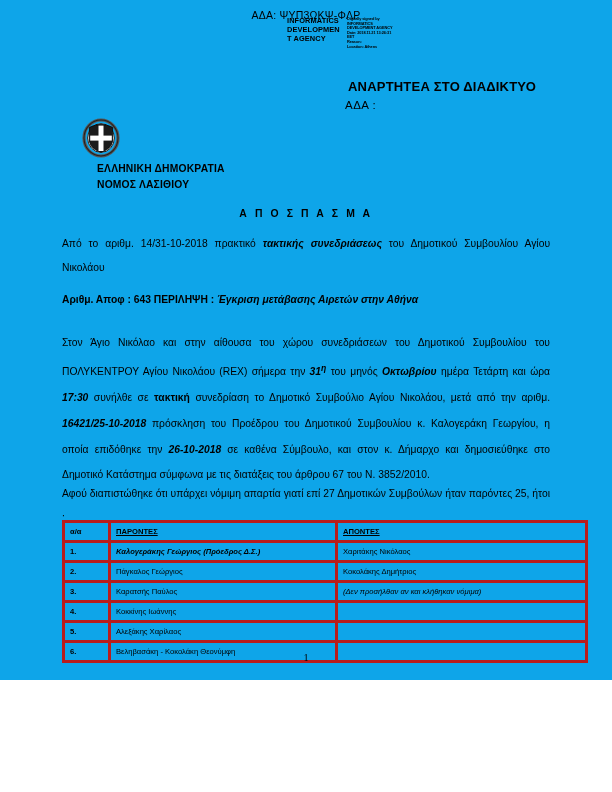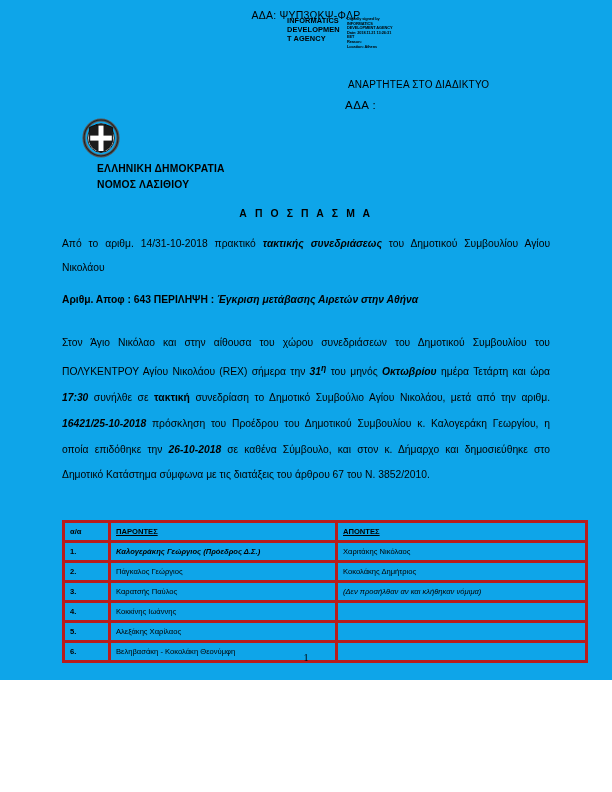--- a/index.html
+++ b/index.html
@@ -60,22 +60,22 @@
     width: 62px;
     padding-top: 1px;
   }
   .sig-right div { white-space: nowrap; }
 
   
   .anartitea {
     position: absolute;
     top: 79px;
     left: 348px;
-    font-size: 10px;
-    font-weight: normal;
+    font-size: 13px;
+    font-weight: bold;
     letter-spacing: 0.2px;
   }
   .ada-label {
     position: absolute;
     top: 99px;
     left: 345px;
     font-size: 11.5px;
     letter-spacing: 0.5px;
   }
 
@@ -264,20 +264,21 @@
 
   <div class="decision">
     <span class="summary-label">Αριθμ. Αποφ : 643 ΠΕΡΙΛΗΨΗ :</span>
     <span class="summary-text">Έγκριση μετάβασης Αιρετών στην Αθήνα</span>
   </div>
 
   <div class="body-text">
     <span>Στον Άγιο Νικόλαο και στην αίθουσα του χώρου συνεδριάσεων του Δημοτικού Συμβουλίου του ΠΟΛΥΚΕΝΤΡΟΥ Αγίου Νικολάου (REX) σήμερα την </span><span class="bi">31</span><sup class="bi">η</sup><span> του μηνός </span><span class="bi">Οκτωβρίου</span><span> ημέρα Τετάρτη και ώρα </span><span class="bi">17:30</span><span> συνήλθε σε </span><b>τακτική</b><span> συνεδρίαση το Δημοτικό Συμβούλιο Αγίου Νικολάου, μετά από την αριθμ. </span><span class="bi">16421/25-10-2018</span><span> πρόσκληση του Προέδρου του Δημοτικού Συμβουλίου κ. Καλογεράκη Γεωργίου, η οποία επιδόθηκε την </span><span class="bi">26-10-2018</span><span> σε καθένα Σύμβουλο, και στον κ. Δήμαρχο και δημοσιεύθηκε στο Δημοτικό Κατάστημα σύμφωνα με τις διατάξεις του άρθρου 67 του Ν. 3852/2010.</span>
   </div>
 
+  <div class="quorum">Αφού διαπιστώθηκε ότι υπάρχει νόμιμη απαρτία γιατί επί 27 Δημοτικών Συμβούλων ήταν παρόντες 25, ήτοι :</div>
 
   <table class="attend-table">
     <thead>
       <tr>
         <td class="col-num"><span>α/α</span></td>
         <td class="col-present"><span class="u">ΠΑΡΟΝΤΕΣ</span></td>
         <td class="col-absent"><span class="u">ΑΠΟΝΤΕΣ</span></td>
       </tr>
     </thead>
     <tbody>

